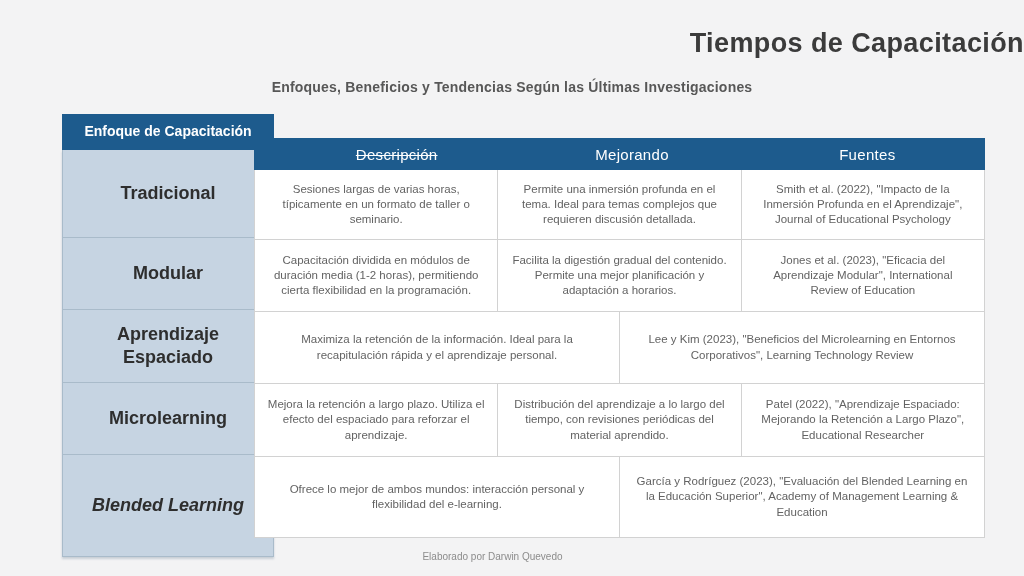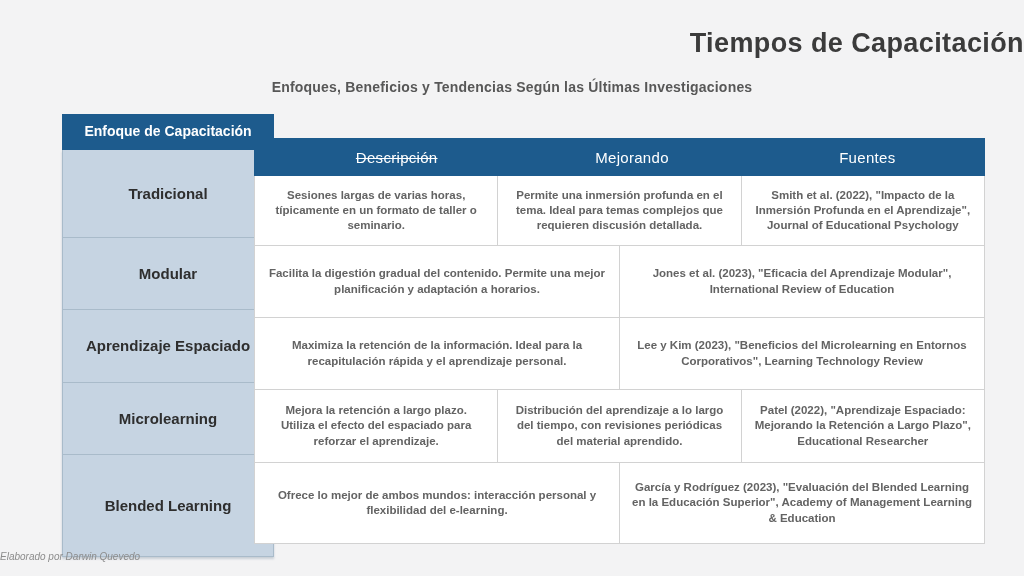--- a/index.html
+++ b/index.html
@@ -25,50 +25,50 @@
   .corner-header {
     height: 36px; background: #1d5b8d; color: #ffffff;
     font-size: 14px; font-weight: 700; line-height: 1.25;
     display: flex; align-items: center; justify-content: center;
     text-align: center;
   }
   .label-cells { border: 1px solid #a9bbca; border-top: none; box-shadow: 0 2px 2px rgba(120,140,160,.35); }
   .label-cell {
     background: #c6d4e2; border-bottom: 1px solid #a9bbca;
     display: flex; align-items: center; justify-content: center;
-    text-align: center; font-size: 15px; font-weight: 700;
+    text-align: center; font-size: 18px; font-weight: 700;
     color: #2e2e2e; line-height: 1.3; padding: 0 14px;
   }
-  .label-cell:last-child { border-bottom: none; }
+  .label-cell:last-child { border-bottom: none; font-style: italic; }
   .lh-0 { height: 88px; } .lh-1 { height: 72px; text-align: center; } .lh-2 { height: 72px; }
   .lh-3 { height: 73px; } .lh-4 { height: 101px; }
   
   .content-col { position: absolute; left: 254px; top: 138px; width: 731px; }
-  .content-head { display: flex; height: 38px; background: #1d5b8d; padding-left: 25px; }
+  .content-head { display: flex; height: 32px; background: #1d5b8d; padding-left: 25px; }
   .content-head .hcell {
     flex: 1; color: #ffffff; font-size: 15px; font-weight: 500;
     display: flex; align-items: center; justify-content: center;
     letter-spacing: 0.3px;
   }
   .struck { text-decoration: line-through; }
   .content-body { border-left: 1px solid #d2d2d2; border-right: 1px solid #d2d2d2; }
   .content-row { display: flex; }
   .rh-0 { height: 70px; } .rh-1 { height: 72px; } .rh-2 { height: 72px; }
   .rh-3 { height: 73px; } .rh-4 { height: 81px; }
   .ccell {
     flex: 1; background: #ffffff;
     border-right: 1px solid #d2d2d2; border-bottom: 1px solid #d2d2d2;
     display: flex; align-items: center; justify-content: center;
     text-align: center; font-size: 11.5px; color: #636363;
-    line-height: 1.32; padding: 3px 12px; font-weight: bold;
+    line-height: 1.32; padding: 3px 12px;
   }
   .ccell:last-child { border-right: none; }
   .footer-credit {
     position: absolute; top: 551px; left: 0; width: 985px;
-    text-align: left; font-size: 10px; color: #8c8c8c; font-style: italic;
+    text-align: center; font-size: 10px; color: #8c8c8c;
   }
 </style>
 </head>
 <body>
 
 <div class="page-title">Tiempos de Capacitación</div>
 <div class="page-subtitle">Enfoques, Beneficios y Tendencias Según las Últimas Investigaciones</div>
 
 <div class="label-col">
   <div class="corner-header">Enfoque de Capacitación</div>
@@ -87,20 +87,21 @@
     <div class="hcell">Mejorando</div>
     <div class="hcell">Fuentes</div>
   </div>
   <div class="content-body">
     <div class="content-row rh-0">
       <div class="ccell">Sesiones largas de varias horas, típicamente en un formato de taller o seminario.</div>
       <div class="ccell">Permite una inmersión profunda en el tema. Ideal para temas complejos que requieren discusión detallada.</div>
       <div class="ccell">Smith et al. (2022), "Impacto de la Inmersión Profunda en el Aprendizaje", Journal of Educational Psychology</div>
     </div>
     <div class="content-row rh-1">
+      <div class="ccell">Capacitación dividida en módulos de duración media (1-2 horas), permitiendo cierta flexibilidad en la programación.</div>
       <div class="ccell">Facilita la digestión gradual del contenido. Permite una mejor planificación y adaptación a horarios.</div>
       <div class="ccell">Jones et al. (2023), "Eficacia del Aprendizaje Modular", International Review of Education</div>
     </div>
     <div class="content-row rh-2">
       <div class="ccell">Maximiza la retención de la información. Ideal para la recapitulación rápida y el aprendizaje personal.</div>
       <div class="ccell">Lee y Kim (2023), "Beneficios del Microlearning en Entornos Corporativos", Learning Technology Review</div>
     </div>
     <div class="content-row rh-3">
       <div class="ccell">Mejora la retención a largo plazo. Utiliza el efecto del espaciado para reforzar el aprendizaje.</div>
       <div class="ccell">Distribución del aprendizaje a lo largo del tiempo, con revisiones periódicas del material aprendido.</div>

